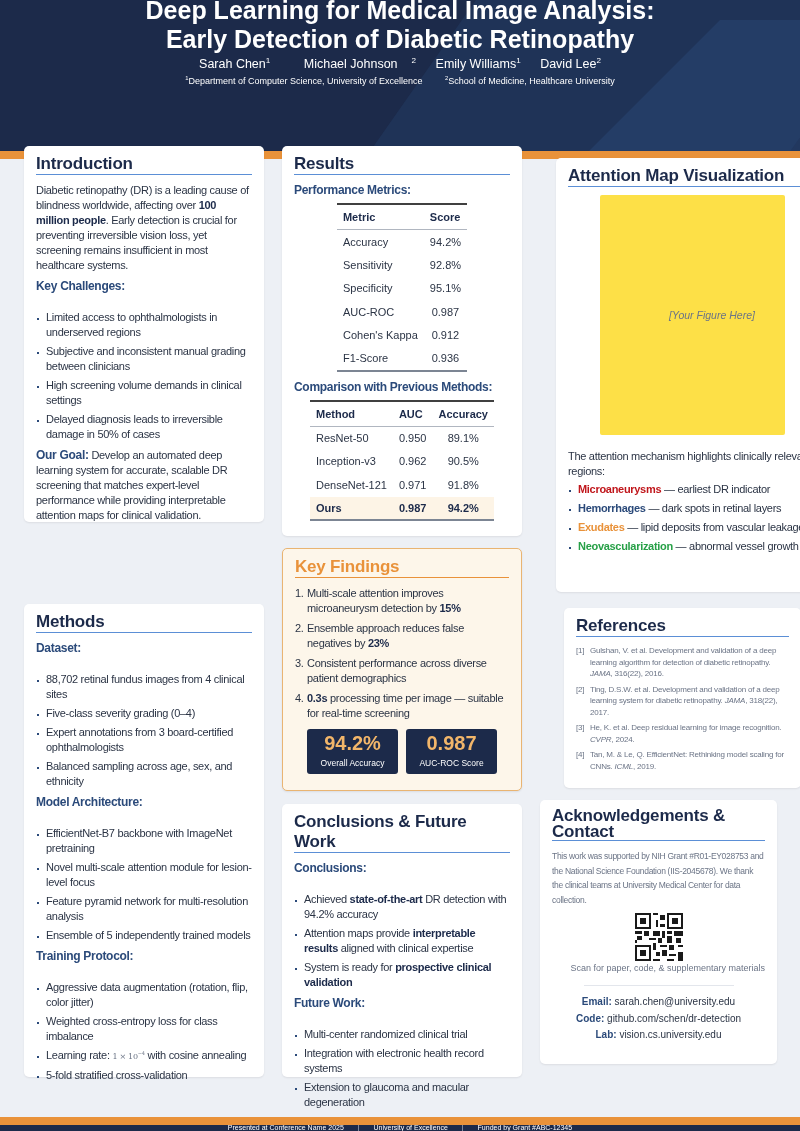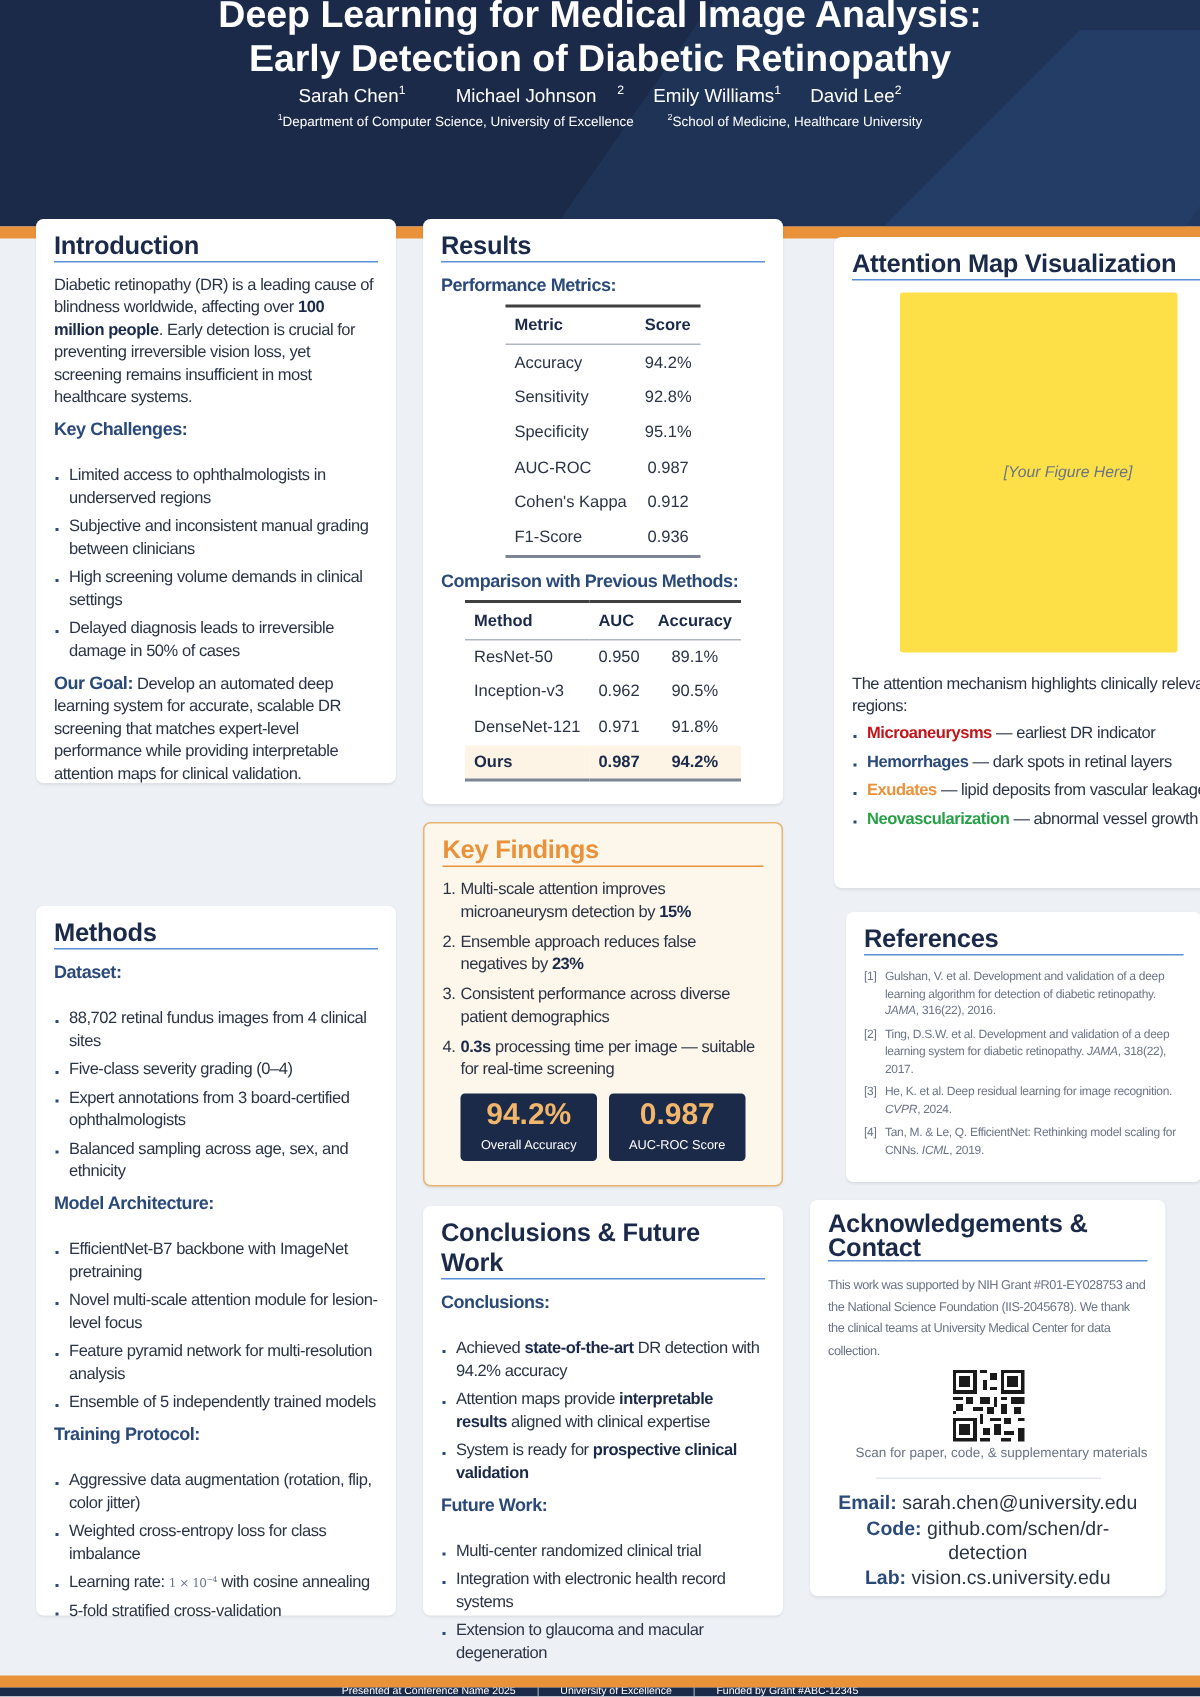--- a/index.html
+++ b/index.html
@@ -42,21 +42,21 @@
   .stat .v { color: #f2b66a; font-size: 20px; font-weight: bold; line-height: 24px; }
   .stat .l { font-size: 8.5px; margin-top: 3px; }
 
   .fig { margin: 4px auto 0 auto; width: 185px; height: 240px; background: #fde047; border-radius: 2px; display: flex; align-items: center; justify-content: center; color: #6b7486; font-style: italic; font-size: 10.5px; padding-left: 40px; }
   .refs li { font-size: 8px; line-height: 11.5px; color: #6b7486; list-style: none; padding-left: 14px; position: relative; margin-bottom: 4px; letter-spacing: -0.2px; }
   .refs li .rn { position: absolute; left: 0; top: 0; }
   .ack p { font-size: 8.5px; line-height: 14.5px; color: #6b7486; }
   .qr { width: 48px; height: 48px; margin: 6px auto 2px auto; display: block; }
   .scan { text-align: right; font-size: 9px; color: #6b7486; }
   .divider { border-top: 1px solid #e3e6ec; width: 150px; margin: 12px auto 8px auto; }
-  .contact { text-align: center; font-size: 13px; line-height: 16.5px; color: #2b3445; }
+  .contact { text-align: center; font-size: 10px; line-height: 16.5px; color: #2b3445; }
   .contact b { color: #2b4a7a; }
 
   .footer-orange { position: absolute; left: 0; top: 1117px; width: 800px; height: 8px; background: #e9923a; }
   .footer { position: absolute; left: 0; top: 1125px; width: 800px; height: 6px; background: #1c2a4a; color: #fff; font-size: 7px; text-align: center; line-height: 5px; overflow: hidden; }
   .footer span { margin: 0 6px; }
   .sep { color: #bfc6d4; }
 </style>
 </head>
 <body>
 

